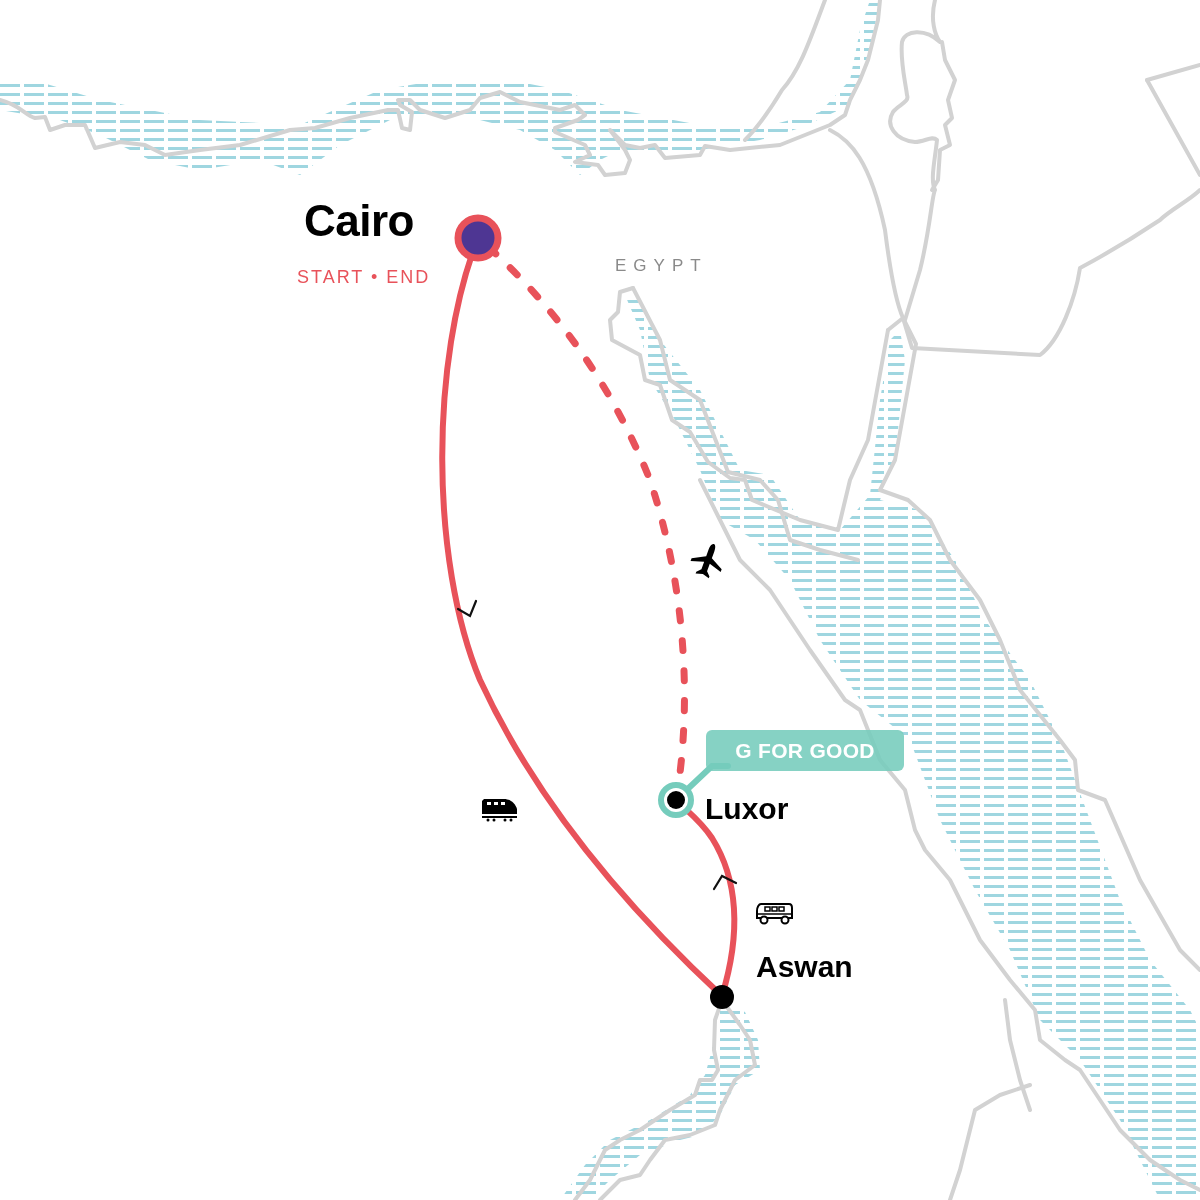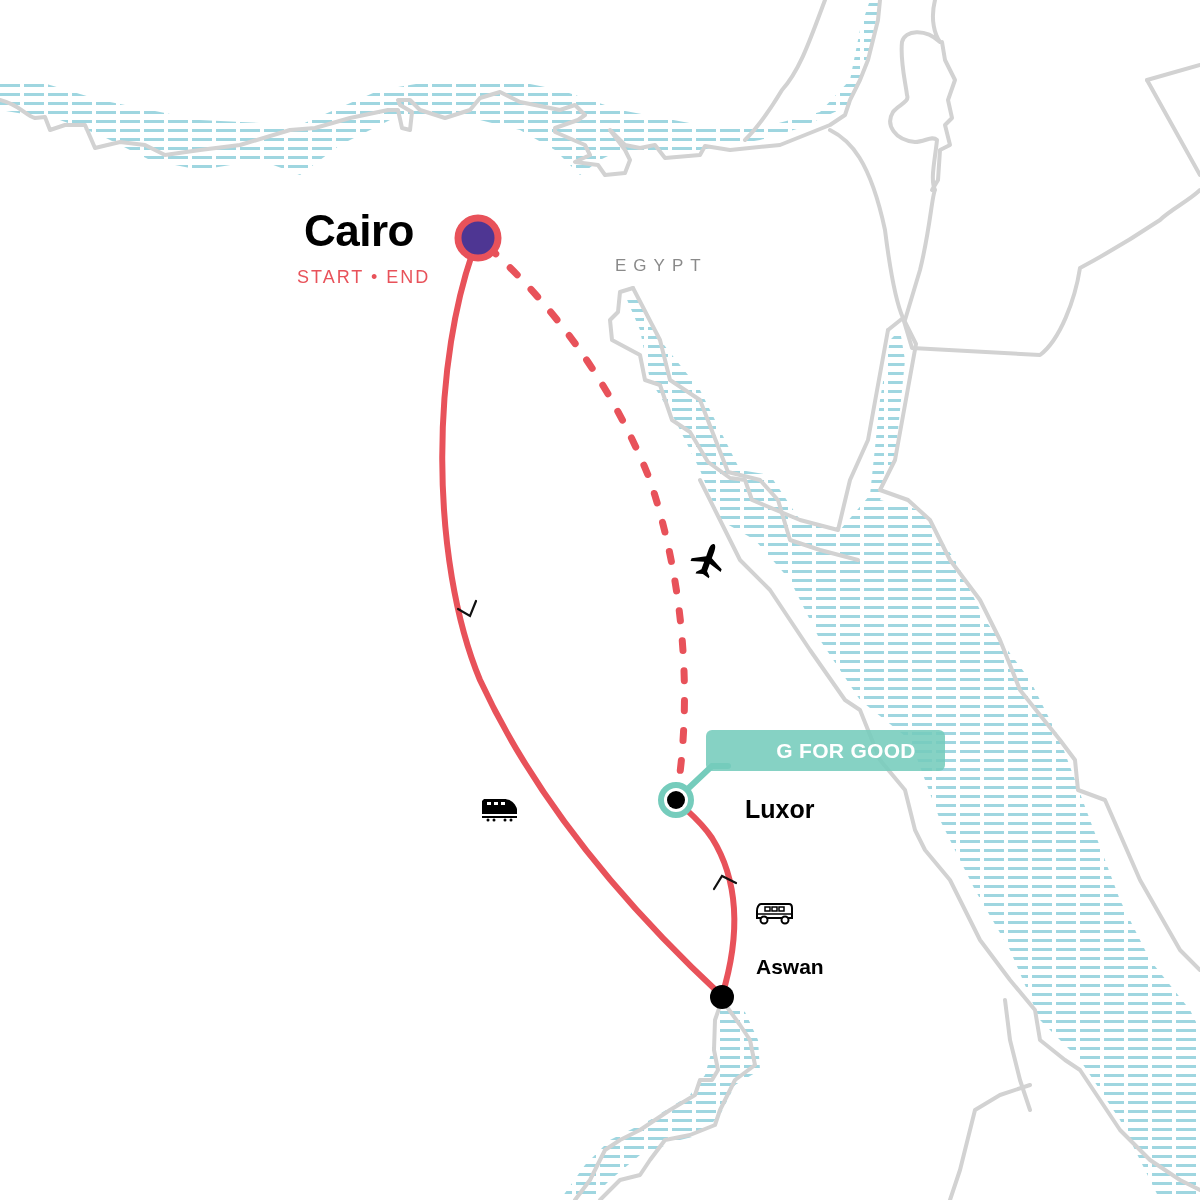--- a/index.html
+++ b/index.html
@@ -4,26 +4,26 @@
   <style>
     html, body { margin: 0; padding: 0; background: #ffffff; }
     body { width: 1200px; height: 1200px; position: relative; overflow: hidden; font-family: "Liberation Sans", "DejaVu Sans", sans-serif; }
     #map { position: absolute; left: 0; top: 0; width: 1200px; height: 1200px; }
     .border { fill: none; stroke: #d2d2d2; stroke-width: 4; stroke-linejoin: round; stroke-linecap: round; }
     .water { stroke: none; fill: url(#hatch); }
     .route { fill: none; stroke: #e8525a; stroke-width: 6; stroke-linecap: round; }
     .route-dash { fill: none; stroke: #e8525a; stroke-width: 7; stroke-linecap: round; stroke-dasharray: 10 20; }
     .arrow { fill: none; stroke: #111; stroke-width: 2.2; stroke-linecap: round; stroke-linejoin: miter; }
     .label { position: absolute; color: #000; font-weight: 700; white-space: nowrap; }
-    #cairo-label { left: 304px; top: 206px; font-size: 44px; letter-spacing: -0.5px; line-height: 50px; }
+    #cairo-label { left: 304px; top: 196px; font-size: 44px; letter-spacing: -0.5px; line-height: 50px; }
     #cairo-sub { left: 297px; top: 266px; font-size: 18px; color: #e8525a; letter-spacing: 2px; font-weight: 400; line-height: 22px; }
     #country-label { left: 615px; top: 232px; font-size: 17px; color: #8a8a8a; letter-spacing: 7px; font-weight: 400; line-height: 20px; margin-top: 24px; }
-    #luxor-label { left: 705px; top: 794px; font-size: 25px; line-height: 30px; margin-left: 40px; }
-    #aswan-label { left: 756px; top: 952px; font-size: 21px; line-height: 30px; }
-    #gfg-badge { position: absolute; left: 706px; top: 730px; width: 198px; height: 41px; border-radius: 6px; background: rgba(117, 204, 188, 0.88); color: #fff; font-size: 21px; font-weight: 700; line-height: 41px; text-align: center; letter-spacing: 0.3px; padding-left: 41px; }
+    #luxor-label { left: 705px; top: 794px; font-size: 30px; line-height: 30px; }
+    #aswan-label { left: 756px; top: 952px; font-size: 30px; line-height: 30px; }
+    #gfg-badge { position: absolute; left: 706px; top: 730px; width: 198px; height: 41px; border-radius: 6px; background: rgba(117, 204, 188, 0.88); color: #fff; font-size: 21px; font-weight: 700; line-height: 41px; text-align: center; letter-spacing: 0.3px; }
   </style>
 </head>
 <body>
 
 <svg id="map" viewBox="0 0 1200 1200" xmlns="http://www.w3.org/2000/svg">
   <defs>
     <pattern id="hatch" width="24" height="9" patternUnits="userSpaceOnUse">
       <rect x="0" y="3" width="20" height="3" fill="#9fd6e0"></rect>
     </pattern>
   </defs>

